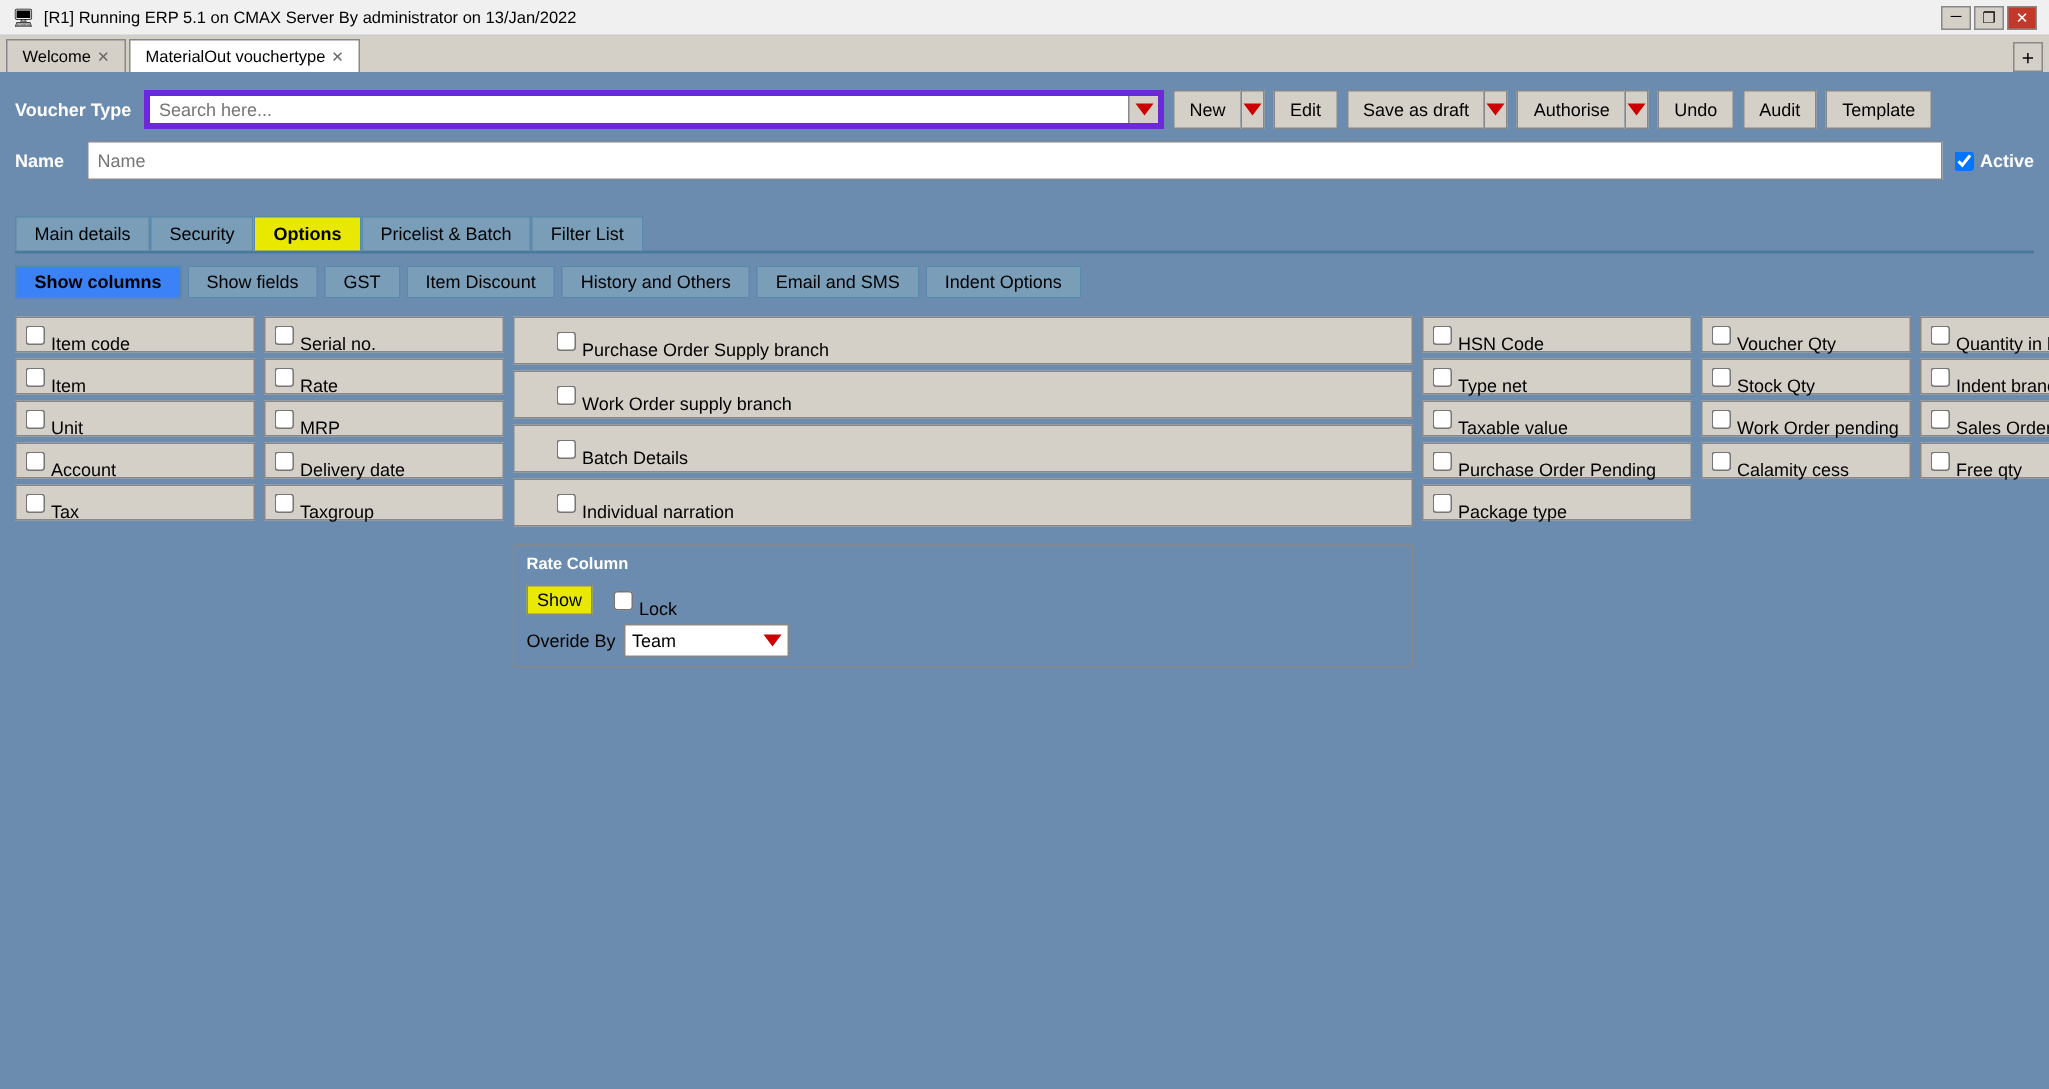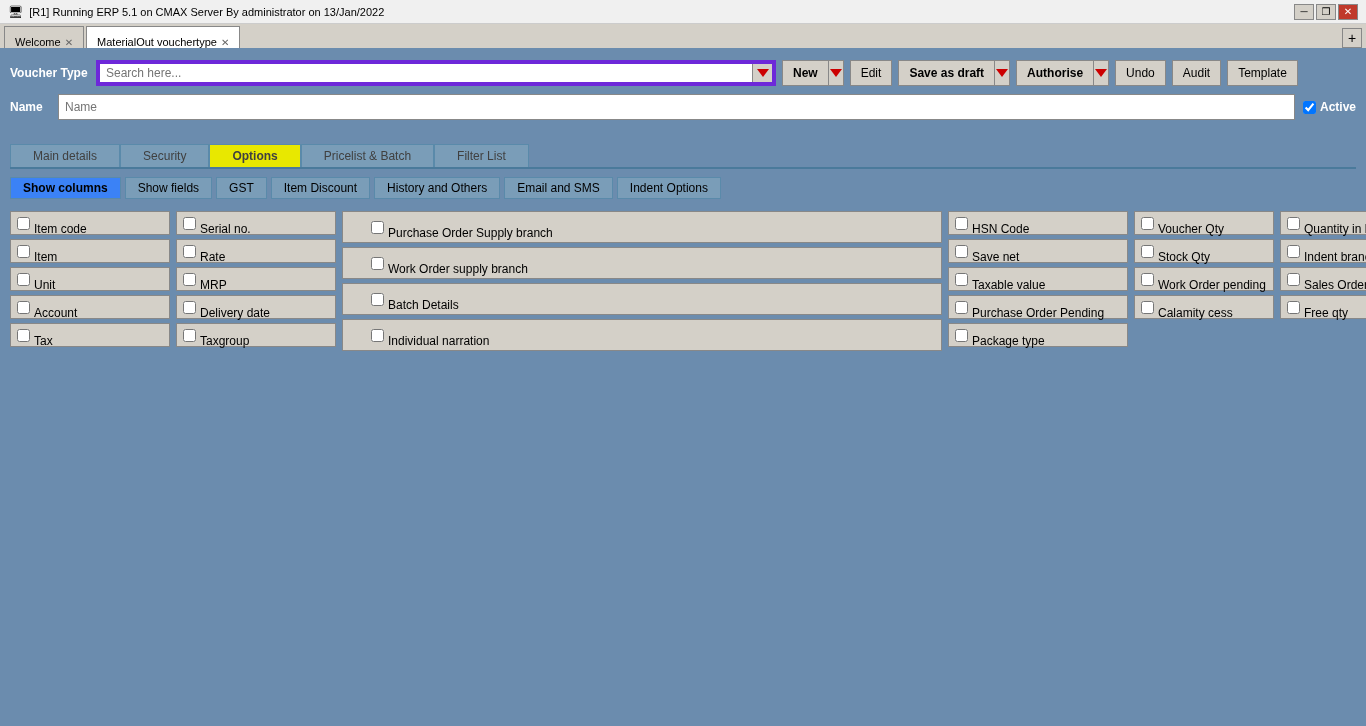--- a/index.html
+++ b/index.html
@@ -36,21 +36,21 @@
       padding: 0 4px;
       border-bottom: 2px solid #6b8cae;
       gap: 2px;
     }
     .tab {
       height: 22px;
       padding: 0 10px;
       background: #d4d0c8;
       border: 1px solid #888;
       border-bottom: none;
-      display: flex; align-items: flex-end; gap: 4px;
+      display: flex; align-items: center; gap: 4px;
       font-size: 11px;
       cursor: pointer;
     }
     .tab.active { background: #fff; }
     .tab-close { font-size: 10px; cursor: pointer; color: #666; }
     .tab-add {
       margin-left: auto;
       width: 20px; height: 20px;
       background: #d4d0c8;
       border: 1px solid #888;
@@ -123,21 +123,21 @@
       display: flex;
       height: 26px;
     }
     .btn-split .btn-main {
       padding: 0 10px;
       background: #d4d0c8;
       border: 1px solid #888;
       border-right: none;
       cursor: pointer;
       font-size: 12px;
-      display: flex; align-items: center; font-weight: bold;
+      display: flex; align-items: center;
     }
     .btn-split .btn-arrow {
       width: 16px;
       background: #d4d0c8;
       border: 1px solid #888;
       cursor: pointer;
       display: flex; align-items: center; justify-content: center;
     }
 
     
@@ -169,27 +169,27 @@
     }
 
     
     .nav-tabs {
       display: flex;
       gap: 0;
       margin-bottom: 8px;
       border-bottom: 2px solid #4a7a9b;
     }
     .nav-tab {
-      padding: 4px 22px;
+      padding: 4px 12px;
       background: #7a9db8;
       border: 1px solid #5a8aaa;
       border-bottom: none;
       cursor: pointer;
       font-size: 12px;
-      color: #404040;
+      color: #000000;
     }
     .nav-tab.active {
       background: #e8e800;
       font-weight: bold;
     }
 
     
     .sub-tabs {
       display: flex;
       gap: 4px;
@@ -443,20 +443,37 @@
         </div>
         <div class="checkbox-item checkbox-wide" style="width:600px;">
           <input type="checkbox" id="batch-details" style="">
           <label for="batch-details">Batch Details</label>
         </div>
         <div class="checkbox-item checkbox-wide" style="width:600px;">
           <input type="checkbox" id="individual-narration" style="">
           <label for="individual-narration">Individual narration</label>
         </div>
 
+        <div class="rate-column-group">
+          <div class="rate-column-title">Rate Column</div>
+          <div class="rate-col-row">
+            <button class="show-btn">Show</button>
+            <div class="checkbox-item" style="background:transparent;border:none;">
+              <input type="checkbox" id="lock" style="">
+              <label for="lock">Lock</label>
+            </div>
+          </div>
+          <div class="override-row">
+            <span class="override-label">Overide By</span>
+            <div class="override-combo">
+              <span>Team</span>
+              <span class="override-combo-arrow red-triangle"></span>
+            </div>
+          </div>
+        </div>
       </div>
 
       <div style="display:flex; flex-direction: column; gap: 4px;">
 
         <div style="display:flex; gap:6px;">
           <div class="checkbox-item" style="min-width:180px;">
             <input type="checkbox" id="hsn-code" style="">
             <label for="hsn-code">HSN  Code</label>
           </div>
           <div class="checkbox-item" style="min-width:140px;">
@@ -464,21 +481,21 @@
             <label for="voucher-qty">Voucher Qty</label>
           </div>
           <div class="checkbox-item" style="min-width:170px;">
             <input type="checkbox" id="qty-base-unit" style="">
             <label for="qty-base-unit">Quantity in base unit</label>
           </div>
         </div>
         <div style="display:flex; gap:6px;">
           <div class="checkbox-item" style="min-width:180px;">
             <input type="checkbox" id="rate-net" style="">
-            <label for="rate-net">Save net</label>
+            <label for="rate-net">Type net</label>
           </div>
           <div class="checkbox-item" style="min-width:140px;">
             <input type="checkbox" id="stock-qty" style="">
             <label for="stock-qty">Stock Qty</label>
           </div>
           <div class="checkbox-item" style="min-width:170px;">
             <input type="checkbox" id="indent-branch" style="">
             <label for="indent-branch">Indent branch</label>
           </div>
         </div>

